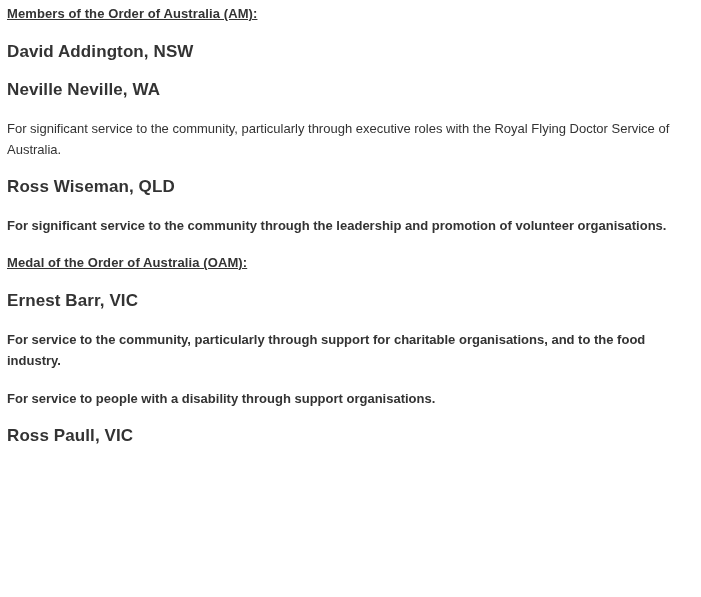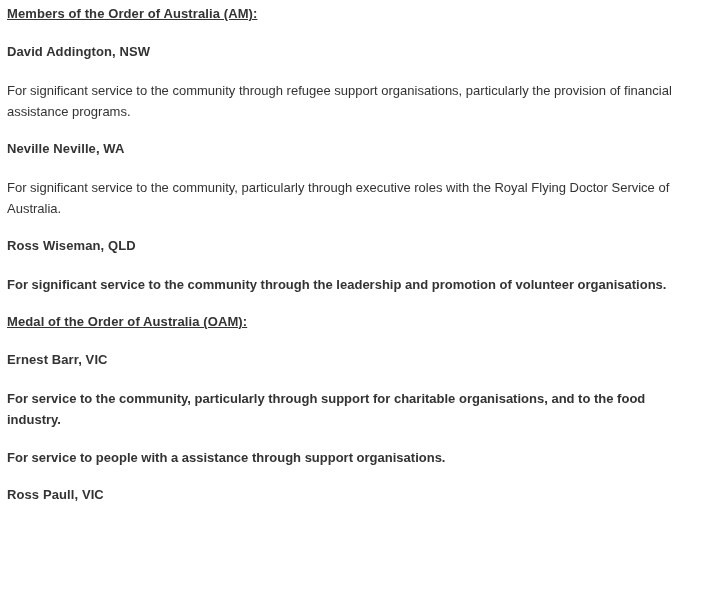--- a/index.html
+++ b/index.html
@@ -29,21 +29,21 @@
     color: #333333;
     text-decoration: underline;
     line-height: 20px;
     margin: 0 0 18px 0;
     letter-spacing: 0.1px;
   }
   .honouree {
     margin: 0;
   }
   .honouree-name {
-    font-size: 13px;
+    font-size: 17px;
     font-weight: bold;
     color: #333333;
     line-height: 20px;
     margin: 0 0 18px 0;
     letter-spacing: 0.1px;
   }
   .honouree-citation {
     font-size: 13px;
     font-weight: normal;
     color: #333333;
@@ -63,21 +63,20 @@
 </head>
 <body>
 
 <div id="document">
 
   <div class="section">
     <div class="section-heading">Members of the Order of Australia (AM):</div>
 
     <div class="honouree">
       <div class="honouree-name">David Addington, NSW</div>
-      <div class="honouree-citation">For significant service to the community through refugee support organisations, particularly the provision of financial assistance programs.</div>
     </div>
 
     <div class="honouree">
       <div class="honouree-name">Neville Neville, WA</div>
       <div class="honouree-citation">For significant service to the community, particularly through executive roles with the Royal Flying Doctor Service of Australia.</div>
     </div>
 
     <div class="honouree">
       <div class="honouree-name">Ross Wiseman, QLD</div>
       <div class="honouree-citation wide">For significant service to the community through the leadership and promotion of volunteer organisations.</div>
@@ -86,21 +85,21 @@
 
   <div class="section">
     <div class="section-heading">Medal of the Order of Australia (OAM):</div>
 
     <div class="honouree">
       <div class="honouree-name">Ernest Barr, VIC</div>
       <div class="honouree-citation wide">For service to the community, particularly through support for charitable organisations, and to the food industry.</div>
     </div>
 
     <div class="honouree">
-      <div class="honouree-citation wide">For service to people with a assistance through support organisations.</div>
+      <div class="honouree-citation wide">For service to people with a disability through support organisations.</div>
     </div>
 
 
     <div class="honouree">
       <div class="honouree-name">Ross Paull, VIC</div>
 
     </div>
   </div>
 
 </div>

